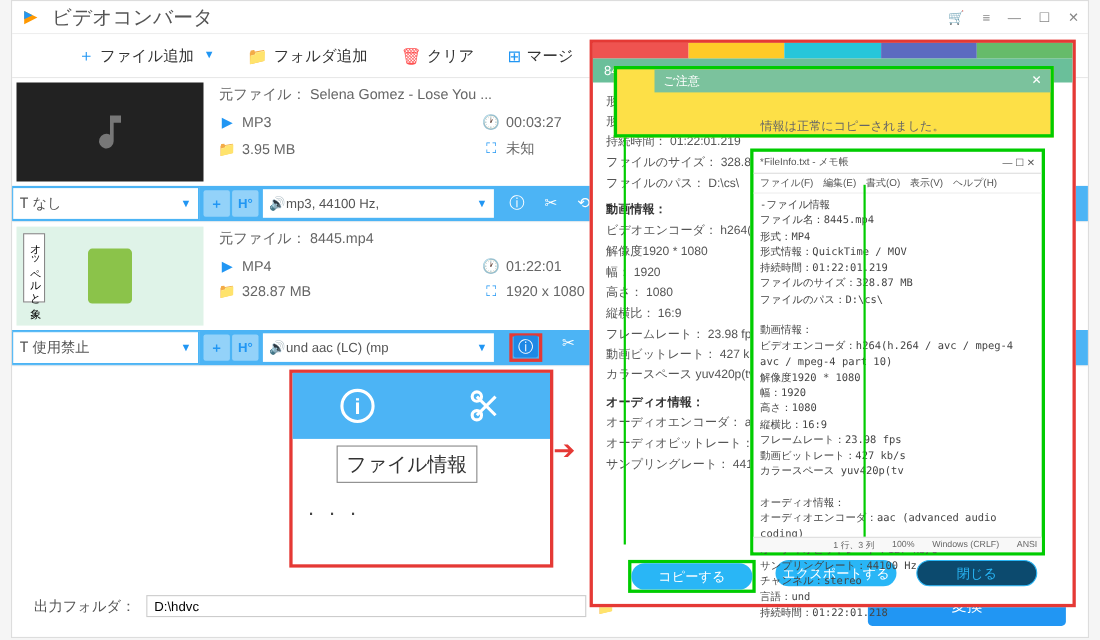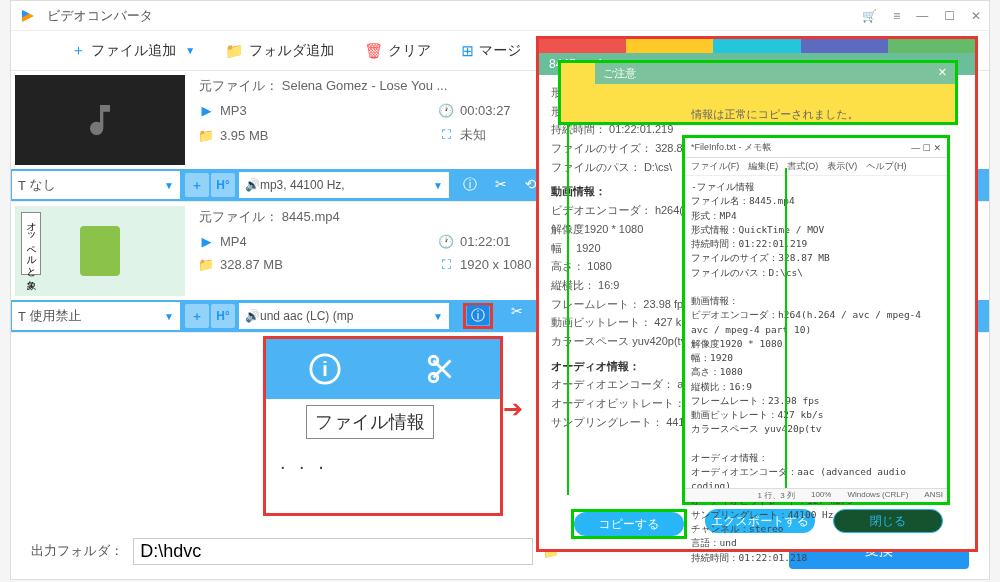--- a/index.html
+++ b/index.html
@@ -1,21 +1,21 @@
 <!DOCTYPE html>
 <html><head>
 <meta charset="utf-8">
 <style>
 * { margin: 0; padding: 0; box-sizing: border-box; font-family: "Meiryo", "Yu Gothic", sans-serif; }
 body { width: 1000px; height: 582px; background: #f5f5f5; position: relative; overflow: hidden; }
 
 .window { position: absolute; left: 10px; top: 0; width: 980px; height: 580px; background: #fff; border: 1px solid #ddd; }
 .titlebar { height: 30px; display: flex; align-items: center; padding: 0 8px; border-bottom: 1px solid #eee; }
 .logo { width: 18px; height: 18px; margin-right: 10px; }
-.title { font-size: 13px; color: #555; flex: 1; }
+.title { font-size: 18px; color: #555; flex: 1; }
 .wincontrols { display: flex; gap: 16px; color: #888; font-size: 12px; }
 .wincontrols span { cursor: pointer; }
 
 .toolbar { height: 40px; display: flex; align-items: center; border-bottom: 1px solid #e8e8e8; padding-left: 60px; gap: 30px; }
 .tool { display: flex; align-items: center; gap: 5px; font-size: 14px; color: #333; cursor: pointer; }
 .tool .tic { font-size: 15px; }
 .blue { color: #2196f3; }
 .red { color: #ff5252; }
 
 .content { position: relative; height: 460px; }
@@ -31,21 +31,21 @@
 .control-bar { height: 32px; background: #4cb4f5; display: flex; align-items: center; }
 .cb-left { width: 170px; background: #fff; border: 1px solid #4cb4f5; height: 30px; display: flex; align-items: center; padding: 0 6px; font-size: 13px; color: #555; }
 .cb-left .dd { margin-left: auto; color: #2196f3; font-size: 10px; }
 .cb-btns { display: flex; gap: 2px; padding: 0 4px; }
 .cb-btn { width: 24px; height: 24px; background: rgba(255,255,255,0.4); border-radius: 2px; display: flex; align-items: center; justify-content: center; color: #2196f3; font-size: 12px; font-weight: bold; }
 .cb-audio { flex: 0 0 210px; background: #fff; height: 26px; display: flex; align-items: center; padding: 0 6px; font-size: 12px; color: #555; font-family: monospace; }
 .cb-right { display: flex; gap: 18px; padding: 0 14px; color: #fff; font-size: 14px; }
 .cb-info-hl { border: 3px solid #e53935; padding: 1px; }
 
 .footer { position: absolute; bottom: 10px; left: 20px; right: 20px; display: flex; align-items: center; gap: 10px; font-size: 13px; color: #555; }
-.footer input { flex: 0 0 400px; border: 1px solid #ccc; padding: 2px 6px; font-size: 18px; }
+.footer input { flex: 0 0 400px; border: 1px solid #ccc; padding: 2px 6px; font-size: 12px; }
 .footer .convert { margin-left: auto; width: 180px; height: 36px; background: #2196f3; color: #fff; display: flex; align-items: center; justify-content: center; border-radius: 4px; font-size: 14px; }
 
 
 .callout { position: absolute; left: 263px; top: 336px; width: 240px; height: 180px; border: 3px solid #e53935; background: #fff; }
 .callout-top { height: 60px; background: #4cb4f5; display: flex; align-items: center; justify-content: space-around; }
 .callout-top svg { color: #fff; }
 .callout-tip { background: #fff; border: 1px solid #888; padding: 4px 8px; font-size: 18px; color: #333; margin: 6px 4px 0 40px; display: inline-block; }
 .callout-dots { font-size: 20px; color: #444; padding-left: 14px; margin-top: 12px; letter-spacing: 4px; }
 .arrow-diag { position: absolute; left: 427px; top: 332px; color: #e53935; font-size: 24px; transform: rotate(-35deg); }
 .arrow-right { position: absolute; left: 503px; top: 395px; color: #e53935; font-size: 24px; }
@@ -53,21 +53,21 @@
 
 .dialog { position: absolute; left: 536px; top: 36px; width: 442px; height: 516px; border: 3px solid #e53935; background: #fff; }
 .dlg-head { height: 14px; display: flex; }
 .dlg-head div { flex: 1; }
 .dlg-title { background: #6abf9a; color: #fff; font-size: 12px; padding: 4px 10px; }
 .dlg-body { padding: 8px 12px; font-size: 11px; color: #555; font-family: monospace; line-height: 1.7; position: relative; }
 .dlg-body .sec { font-weight: bold; color: #333; margin-top: 6px; }
 .dlg-btns { position: absolute; bottom: 10px; left: 0; right: 0; display: flex; gap: 18px; justify-content: center; }
 .dlg-btn { width: 110px; height: 24px; border-radius: 12px; display: flex; align-items: center; justify-content: center; font-size: 12px; cursor: pointer; }
 .dlg-btn.fill { background: #29b6f6; color: #fff; }
-.dlg-btn.outline { border: 1px solid #29b6f6; color: #29b6f6; background: #14532d; }
+.dlg-btn.outline { border: 1px solid #29b6f6; color: #29b6f6; background: #0c4a6e; }
 .copy-hl { border: 3px solid #0c0; padding: 0; }
 
 
 .green-arrow-up { position: absolute; width: 0; border-left: 2px solid #0c0; height: 420px; }
 .green-arrow-up::after { content: ''; position: absolute; top: -8px; left: -5px; border: 5px solid transparent; border-bottom-color: #0c0; }
 .green-arrow-down { position: absolute; width: 0; border-left: 2px solid #0c0; height: 330px; }
 .green-arrow-down::after { content: ''; position: absolute; bottom: -8px; left: -5px; border: 5px solid transparent; border-top-color: #0c0; }
 
 .toast { position: absolute; left: 558px; top: 60px; width: 400px; height: 65px; border: 3px solid #0c0; background: #fde047; padding-left: 34px; }
 .toast-head { background: #7bc29d; color: #fff; font-size: 11px; padding: 3px 8px; display: flex; }

